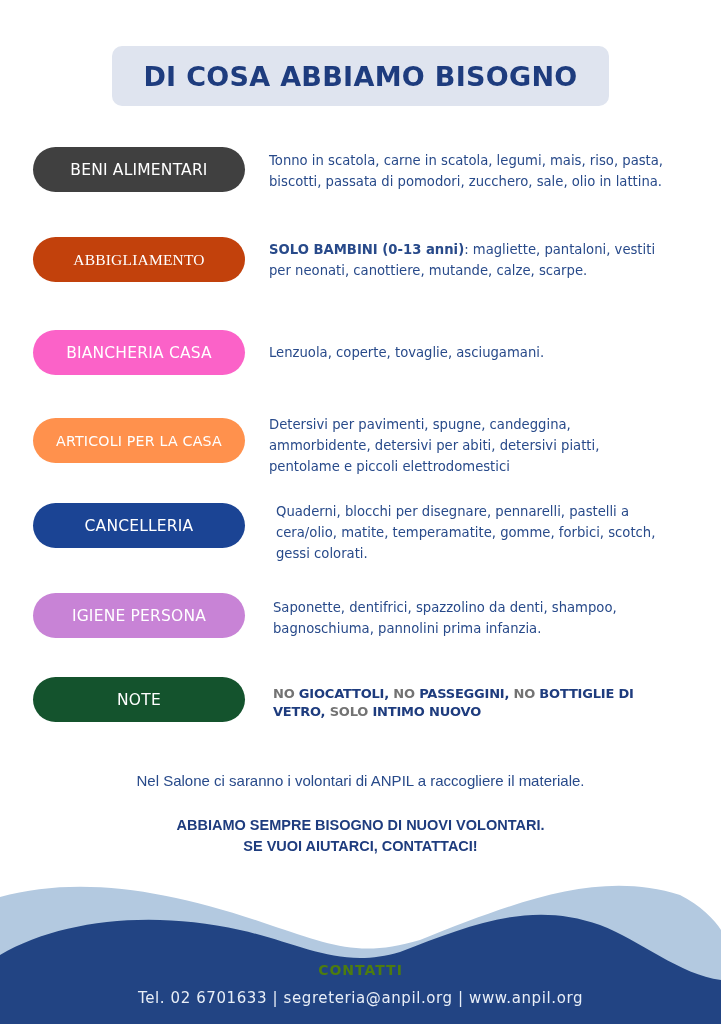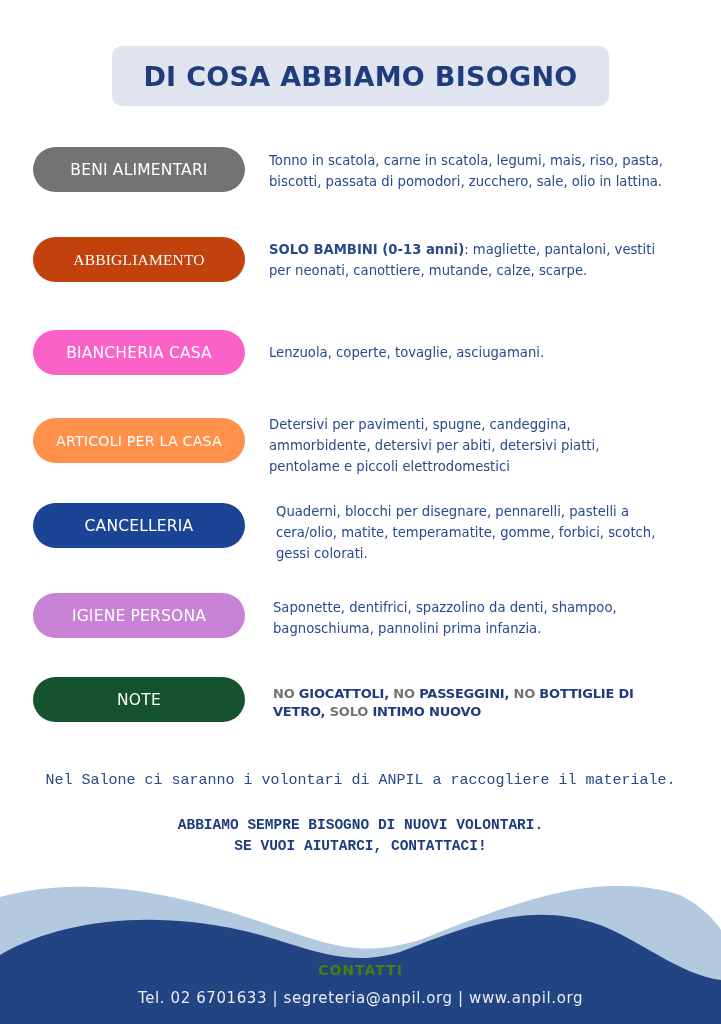--- a/index.html
+++ b/index.html
@@ -30,38 +30,38 @@
   }
   .desc b { font-weight: 600; }
   .note-text {
     font-weight: bold; color: #1e3c7e; font-size: 13px; line-height: 18px;
     letter-spacing: -0.2px;
   }
   .note-text .red { color: #737373; }
 
   .info {
     position: absolute; left: 0; width: 721px; text-align: center;
-    font-family: Liberation Mono, monospace; color: #284a8a;
+    font-family: Liberation Sans, sans-serif; color: #284a8a;
   }
 
   .footer-wave { position: absolute; left: 0; top: 880px; width: 721px; height: 144px; }
   .footer-text {
     position: absolute; left: 0; width: 721px; text-align: center; color: #4d7c0f;
     font-family: "DejaVu Sans", sans-serif;
   }
 </style>
 </head>
 <body>
 
 <div class="title-box">
   <h1>DI COSA ABBIAMO BISOGNO</h1>
 </div>
 
 <div class="row" style="top:147px;">
-  <div class="pill" style="background:#737373;">
+  <div class="pill" style="background:#404040;">
     <span>BENI ALIMENTARI</span>
   </div>
   <div class="desc" style="top:3px;">
     <span>Tonno in scatola, carne in scatola, legumi, mais, riso, pasta, biscotti, passata di pomodori, zucchero, sale, olio in lattina.</span>
   </div>
 </div>
 
 <div class="row" style="top:237px;">
   <div class="pill" style="background:#c2410c;font-family:Liberation Serif, serif;">
     <span>ABBIGLIAMENTO</span>

